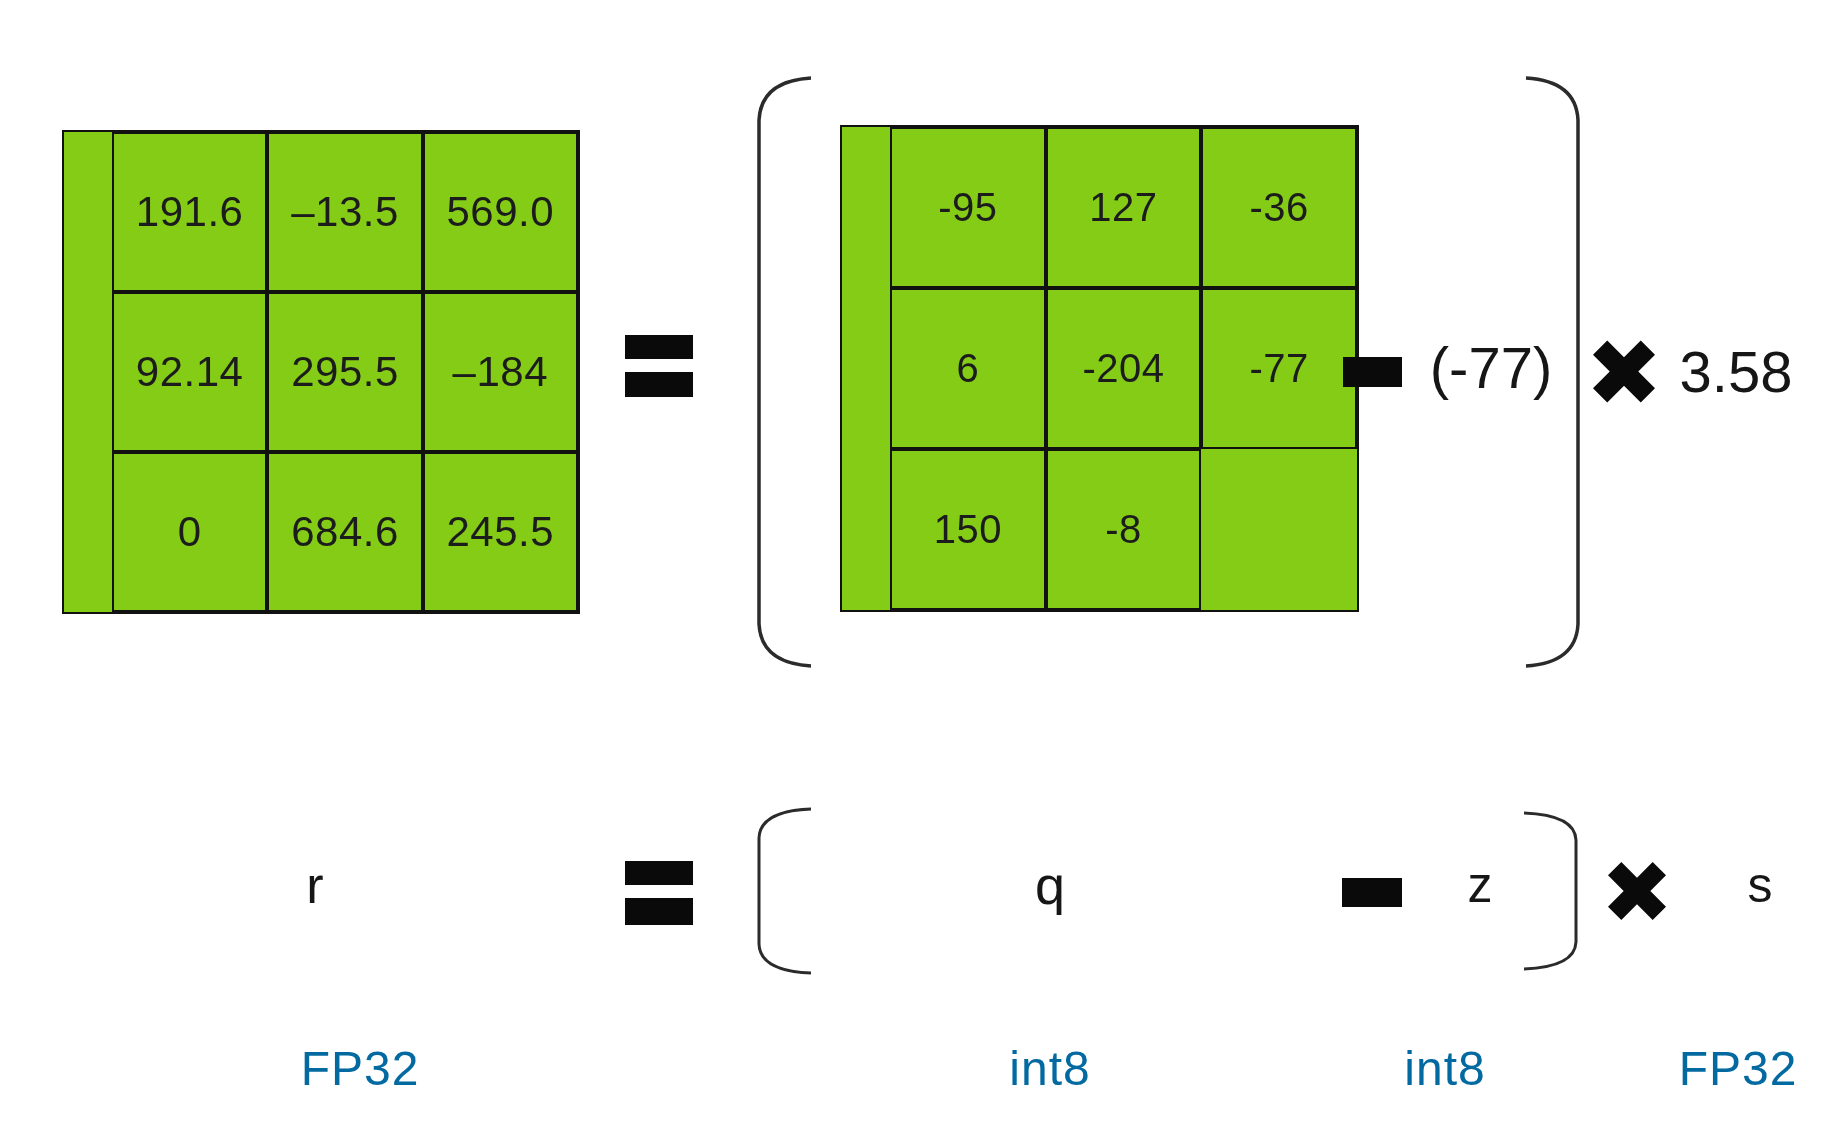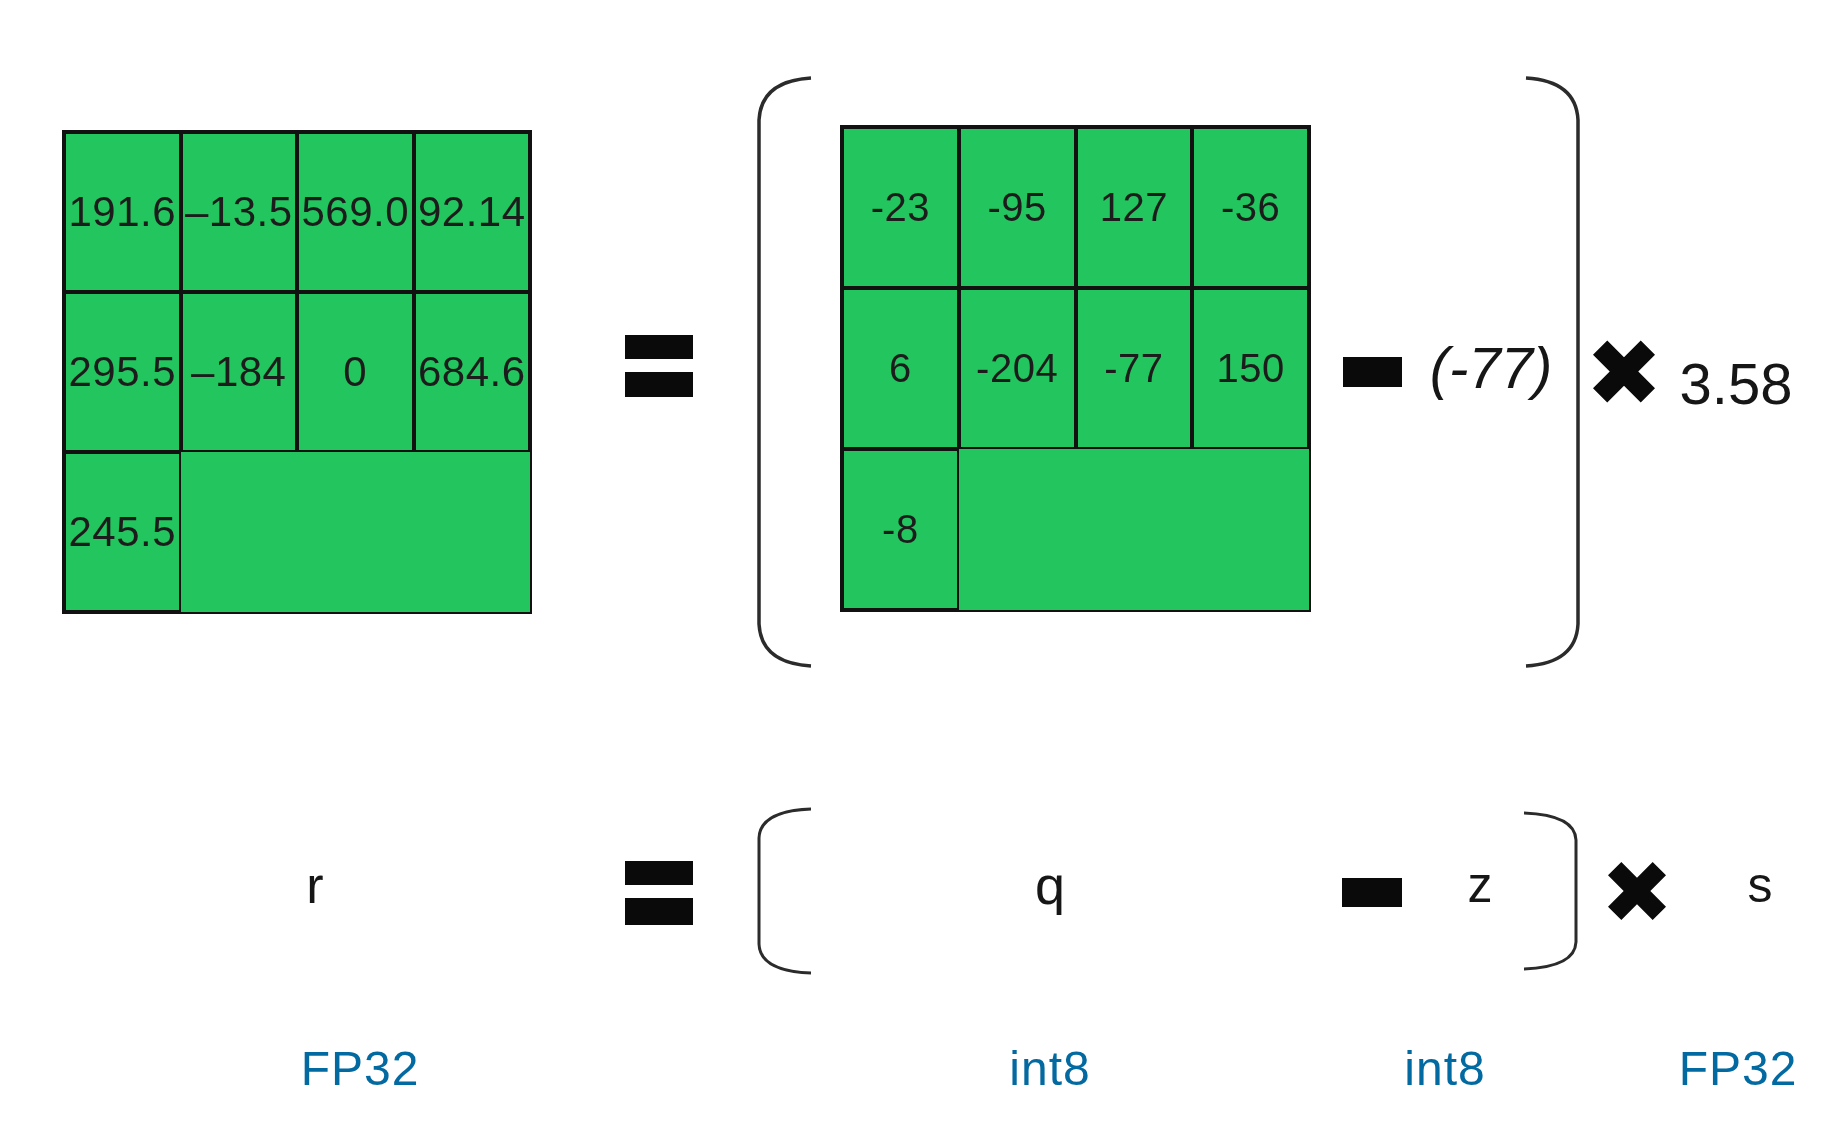--- a/index.html
+++ b/index.html
@@ -4,22 +4,22 @@
 <style>
   html,body{margin:0;padding:0;background:#ffffff;}
   .canvas{
     position:relative;width:1838px;height:1126px;background:#ffffff;
     font-family:"Liberation Sans",sans-serif;color:#141414;overflow:hidden;
   }
   .abs{position:absolute;}
   
   .matrix{
     position:absolute;display:grid;
-    grid-template-columns:repeat(4,1fr);grid-template-rows:repeat(3,1fr);
-    border:2px solid #111;background:#22c55e;
+    grid-template-columns:repeat(3,1fr);grid-template-rows:repeat(3,1fr);
+    border:2px solid #111;background:#84cc16;padding-left:48px;
   }
   .matrix .cell{
     border:2px solid #111;display:flex;align-items:center;justify-content:center;
     color:#1c1c1c;letter-spacing:0.5px;
   }
   .matrix.fp32 .cell{font-size:42px;}
   .matrix.int8 .cell{font-size:40px;}
   
   .equals{position:absolute;display:flex;flex-direction:column;justify-content:space-between;}
   .equals .bar{background:#0a0a0a;width:100%;}
@@ -52,48 +52,47 @@
     <div class="bar" style="height:25px;"></div>
   </div>
 
   <div class="abs" style="left:749px;top:74px;">
     <svg width="68" height="596" viewBox="0 0 68 596">
       <path d="M62 4 Q12 7 10 46 L10 550 Q12 589 62 592" fill="none" stroke="#2b2b2b" stroke-width="3.5"></path>
     </svg>
   </div>
 
   <div class="matrix int8 abs" style="left:840px;top:125px;width:467px;height:483px;">
-      <div class="cell">-23</div>
       <div class="cell">-95</div>
       <div class="cell">127</div>
       <div class="cell">-36</div>
       <div class="cell">6</div>
       <div class="cell">-204</div>
       <div class="cell">-77</div>
       <div class="cell">150</div>
       <div class="cell">-8</div>
     </div>
 
   <div class="minusbar" style="left:1343px;top:357px;width:59px;height:30px;"></div>
 
-  <div class="sym" style="left:1410px;top:330px;width:162px;height:74px;font-size:58px;font-style:italic;">(-77)</div>
+  <div class="sym" style="left:1410px;top:330px;width:162px;height:74px;font-size:58px;">(-77)</div>
 
   <div class="abs" style="left:1520px;top:74px;">
     <svg width="68" height="596" viewBox="0 0 68 596">
       <path d="M6 4 Q56 7 58 46 L58 550 Q56 589 6 592" fill="none" stroke="#2b2b2b" stroke-width="3.5"></path>
     </svg>
   </div>
 
   <div class="abs" style="left:1593px;top:340px;">
     <svg width="62" height="63" viewBox="0 0 100 100">
       <polygon fill="#0a0a0a" points="23,0 50,27 77,0 100,23 73,50 100,77 77,100 50,73 23,100 0,77 27,50 0,23"></polygon>
     </svg>
   </div>
 
-  <div class="sym" style="left:1668px;top:348px;width:136px;height:70px;font-size:58px;">3.58</div>
+  <div class="sym" style="left:1668px;top:336px;width:136px;height:70px;font-size:58px;">3.58</div>
 
   <div class="sym" style="left:278px;top:854px;width:74px;height:62px;font-size:52px;">r</div>
 
   <div class="equals" style="left:625px;top:861px;width:68px;height:64px;">
     <div class="bar" style="height:24px;"></div>
     <div class="bar" style="height:27px;"></div>
   </div>
 
   <div class="abs" style="left:749px;top:806px;">
     <svg width="68" height="170" viewBox="0 0 68 170">

